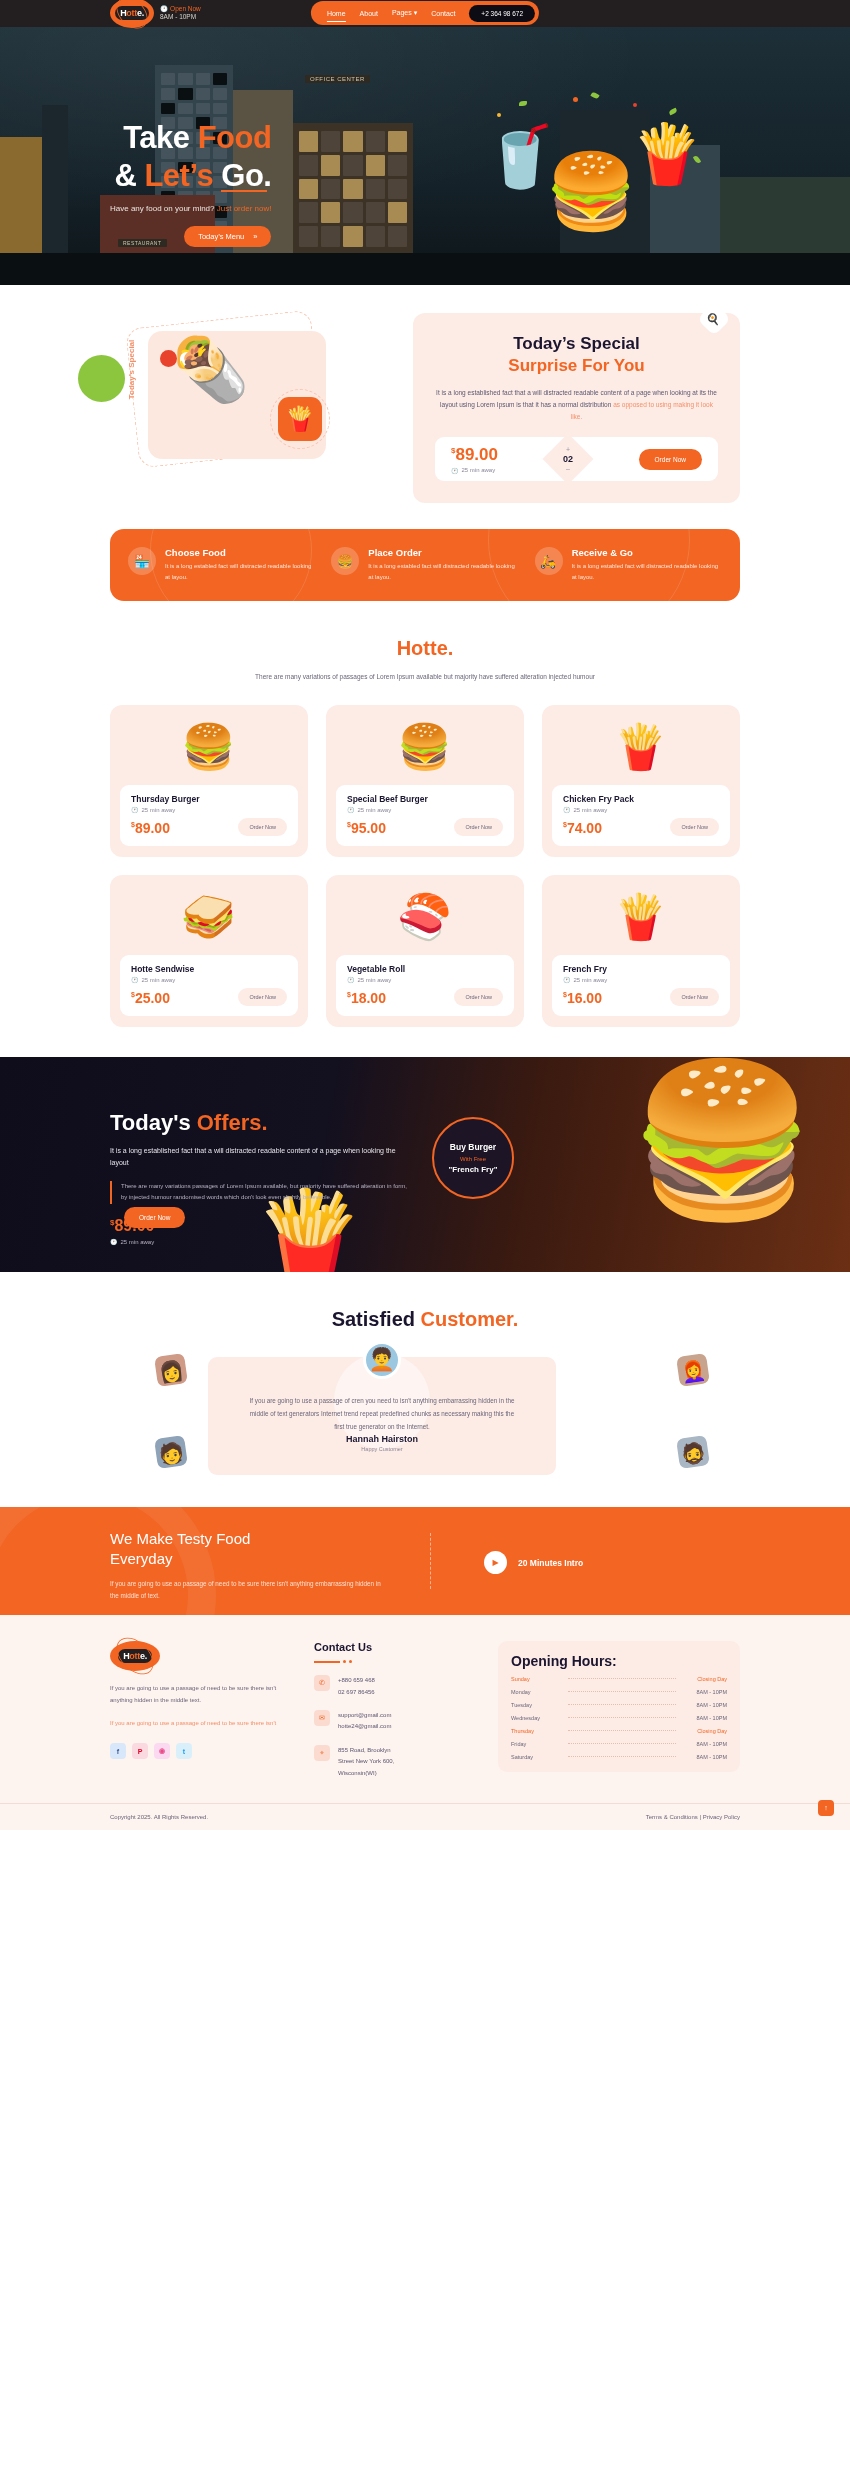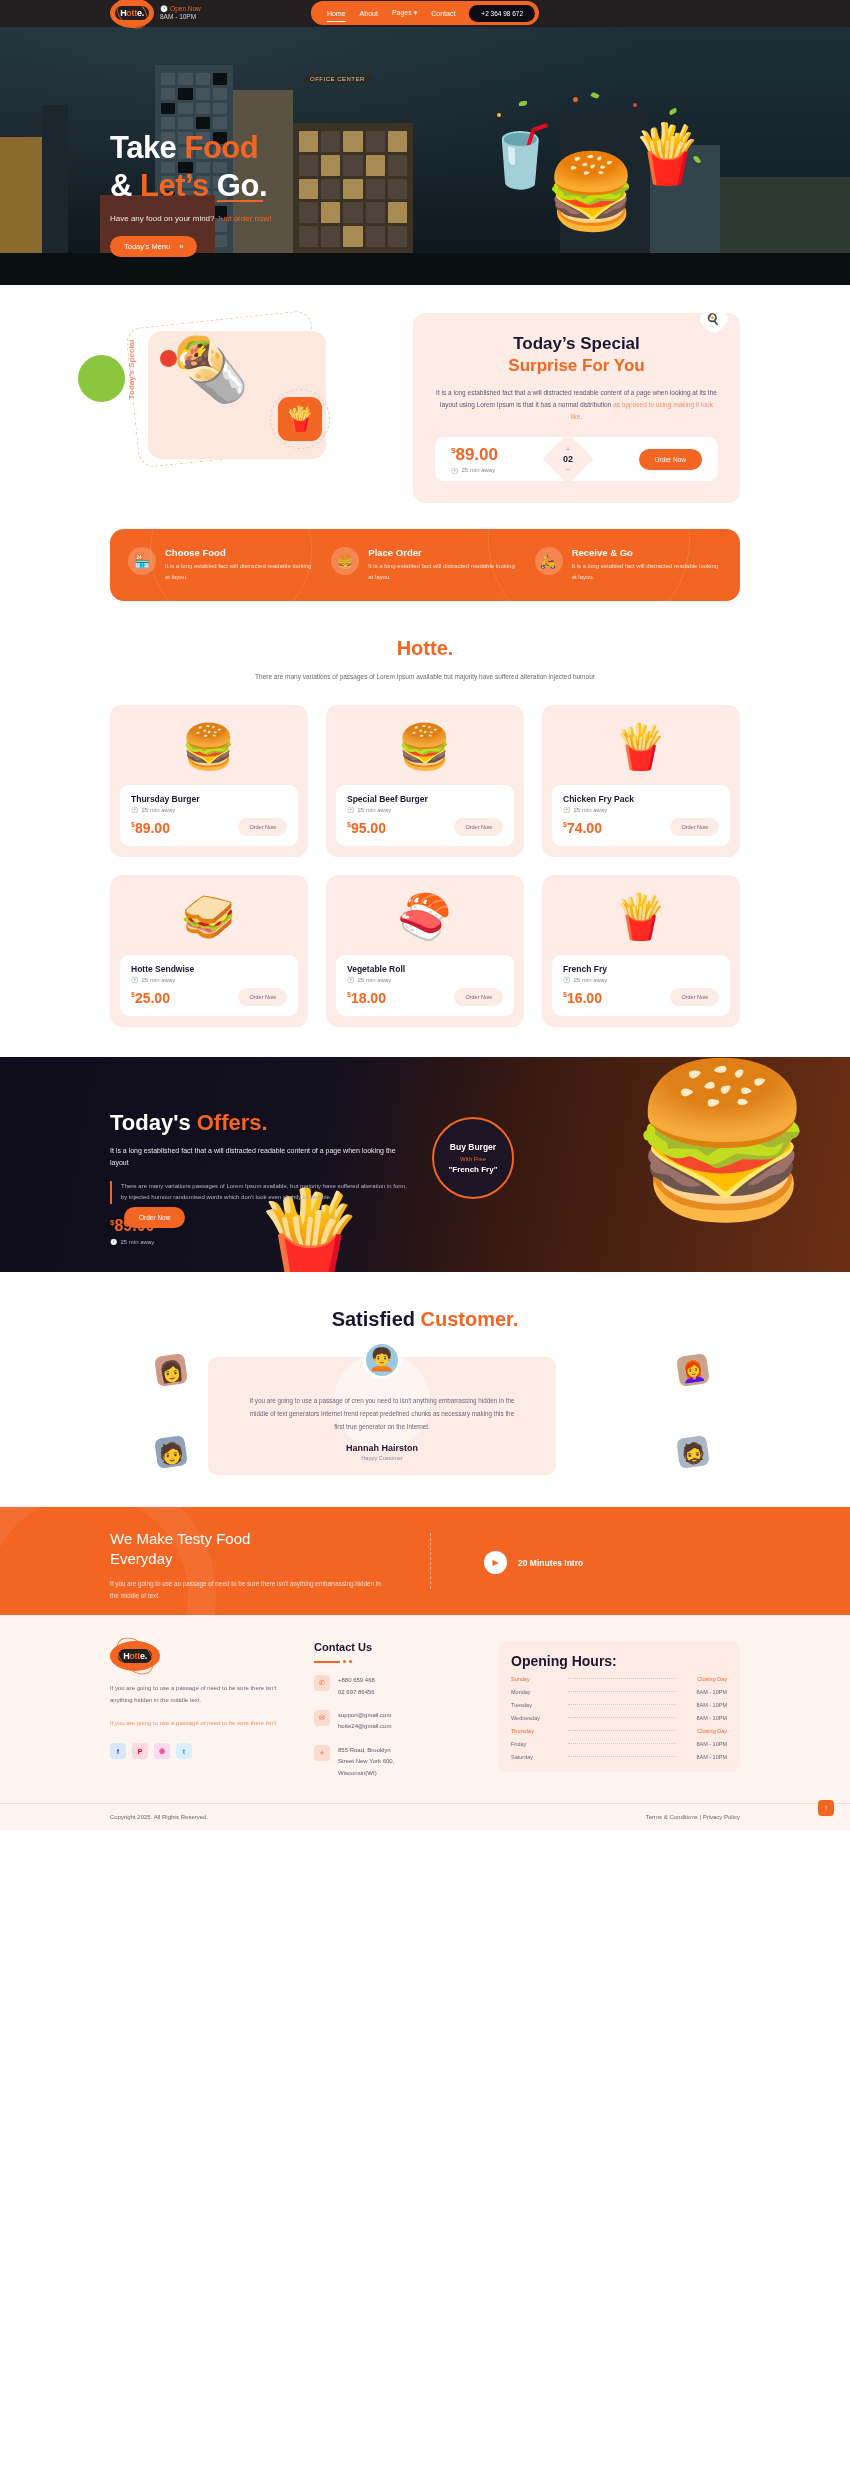--- a/index.html
+++ b/index.html
@@ -59,21 +59,21 @@
   .bldg.yellow{ background:#8a6a2e; }
   .bldg.red{ background:#5c2f26; }
   .win-grid{ position:absolute; inset:8px 6px; display:grid; gap:3px; }
   .win{ background:rgba(255,255,255,.09); border-radius:1px; }
   .win.lit{ background:rgba(255,214,120,.55); }
   .ground{ position:absolute; left:0; right:0; bottom:0; height:32px; background:#0a0f12; }
   .sign{
     position:absolute; font-size:6px; color:#cfc6b0; letter-spacing:.5px;
     background:#2e2a21; padding:1px 5px; border-radius:1px;
   }
-  .hero-content{ position:absolute; left:110px; top:102px; z-index:6; }
+  .hero-content{ position:absolute; left:110px; top:92px; z-index:6;text-align:right; }
   .hero-h1{ font-size:31px; font-weight:bold; color:#fff; line-height:1.22; letter-spacing:-.5px; }
   .hero-h1 .or{ color:#f26522; }
   .hero-h1 .ul{ position:relative; }
   .hero-h1 .ul:after{ content:""; position:absolute; left:0; right:4px; bottom:1px; height:2px; background:#f26522; }
   .hero-sub{ font-size:8px; color:#e9e6e0; margin-top:9px; }
   .hero-sub .or{ color:#f26522; }
   .menu-btn{
     margin-top:13px; display:inline-flex; align-items:center; gap:9px;
     background:#f26522; color:#fff; font-size:7.5px; border-radius:11px; padding:6px 14px;
   }
@@ -225,21 +225,21 @@
   .tcard:before{
     content:""; position:absolute; left:50%; top:-4px; transform:translateX(-50%);
     width:96px; height:96px; border-radius:50%; background:rgba(255,255,255,.45);
   }
   .t-av-main{
     position:absolute; left:50%; top:-16px; transform:translateX(-50%);
     width:38px; height:38px; border-radius:50%; background:#9cc7e0; overflow:hidden;
     border:3px solid #fff; font-size:22px; line-height:32px; z-index:3;
   }
   .t-quote{ font-size:6.3px; color:#6b6579; line-height:2.05; position:relative; z-index:2; }
-  .t-name{ font-size:9px; font-weight:bold; margin-top:9px; position:relative; z-index:2; }
+  .t-name{ font-size:9px; font-weight:bold; position:relative; z-index:2; }
   .t-role{ font-size:5.5px; color:#8b8698; margin-top:2px; position:relative; z-index:2; }
   .t-arrow{
     position:absolute; top:48px; width:12px; height:12px; border-radius:50%;
     display:flex; align-items:center; justify-content:center; font-size:7px; color:#c98f78;
   }
   .t-arrow.l{ left:112px; } .t-arrow.r{ left:318px; }
   .t-av{
     position:absolute; width:34px; height:34px; border-radius:9px; overflow:hidden;
     font-size:20px; line-height:34px; text-align:center; background:#d9c9bd;
     border:2px solid #fff; transform:rotate(-8deg);

